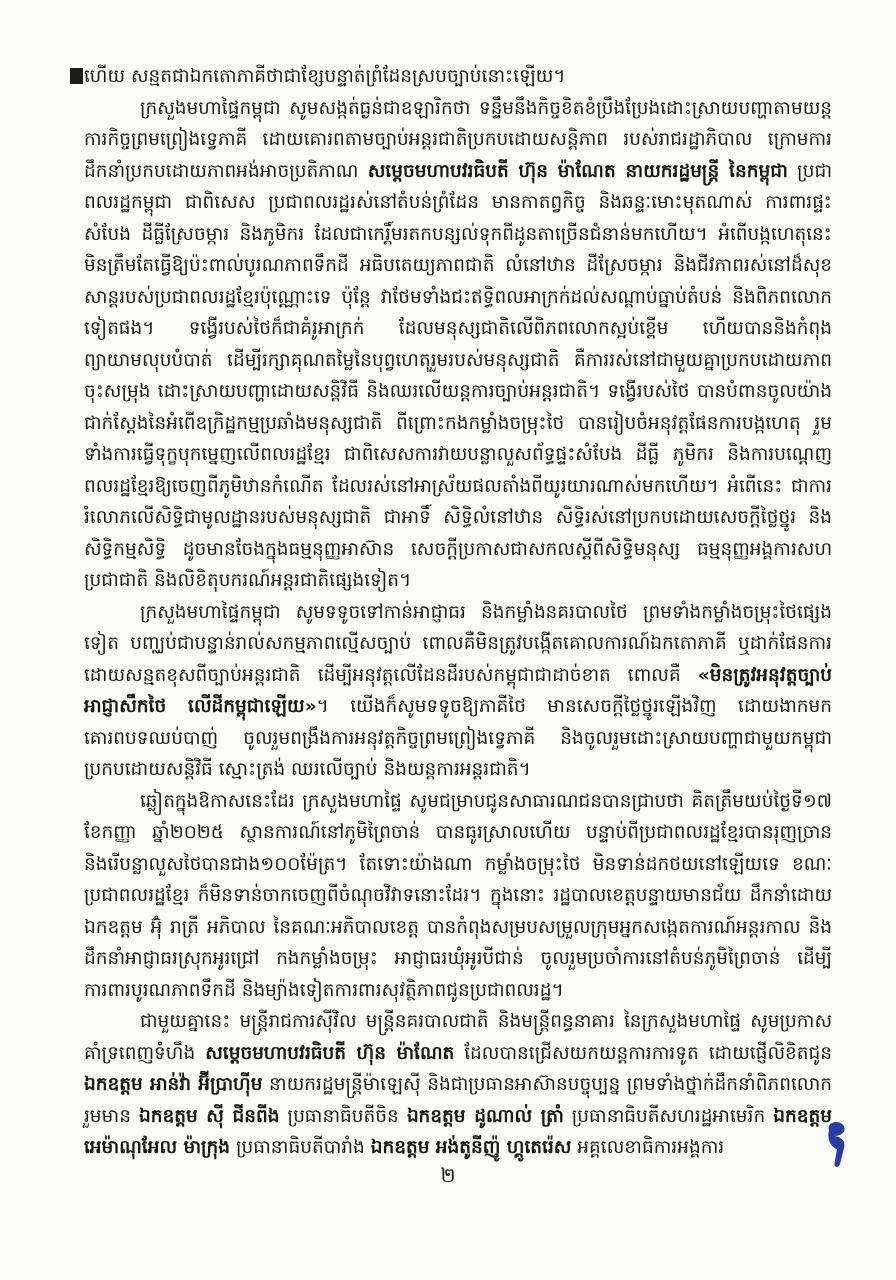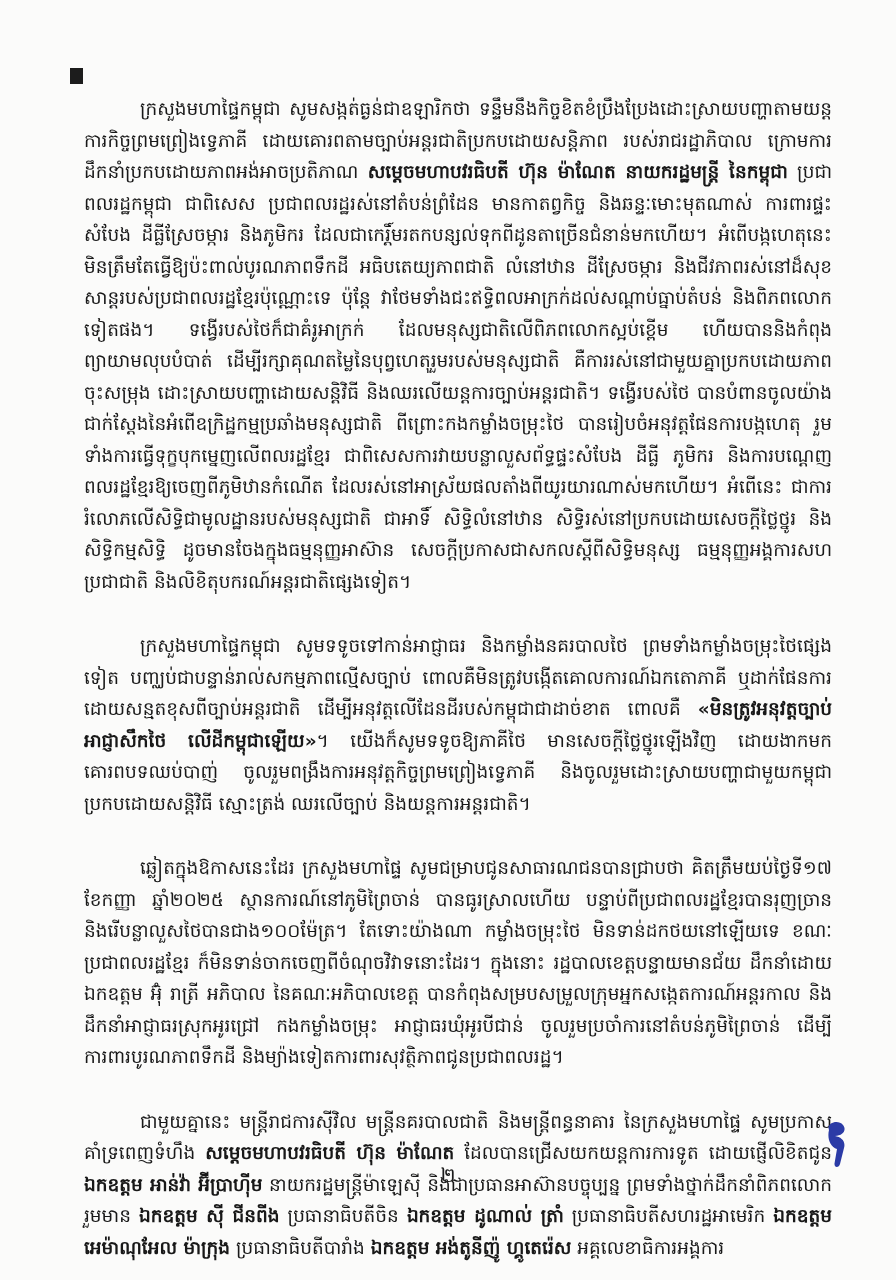--- a/index.html
+++ b/index.html
@@ -24,21 +24,21 @@
     background: #1c1c1c;
   }
   .text-block { position: relative; }
   .para {
     margin: 0;
     text-align: justify;
     font-size: 18.5px;
     line-height: 31.5px;
     word-break: break-word;
   }
-  .para.indent { text-indent: 56px; margin-top: 33px; }
+  .para.indent { text-indent: 56px; }
   .para strong { font-weight: bold; }
   .page-number {
     position: absolute;
     left: 0;
     right: 0;
     bottom: 88px;
     text-align: center;
     font-size: 20px;
     color: #1b1b1b;
   }
@@ -50,20 +50,21 @@
     height: 50px;
   }
 </style>
 </head>
 <body>
 
 <div class="page">
   <div class="scan-artifact"></div>
 
   <div class="text-block">
+      <p class="para"><span>ហើយ សន្មតជាឯកតោភាគីថាជាខ្សែបន្ទាត់ព្រំដែនស្របច្បាប់នោះឡើយ។</span></p>
       <p class="para indent"><span>ក្រសួងមហាផ្ទៃកម្ពុជា សូមសង្កត់ធ្ងន់ជាឧឡារិកថា ទន្ទឹមនឹងកិច្ចខិតខំប្រឹងប្រែងដោះស្រាយបញ្ហាតាមយន្តការកិច្ចព្រមព្រៀងទ្វេភាគី ដោយគោរពតាមច្បាប់អន្តរជាតិប្រកបដោយសន្តិភាព របស់រាជរដ្ឋាភិបាល ក្រោមការដឹកនាំប្រកបដោយភាពអង់អាចប្រតិភាណ </span><strong>សម្តេចមហាបវរធិបតី ហ៊ុន ម៉ាណែត នាយករដ្ឋមន្ត្រី នៃកម្ពុជា</strong><span> ប្រជាពលរដ្ឋកម្ពុជា ជាពិសេស ប្រជាពលរដ្ឋរស់នៅតំបន់ព្រំដែន មានកាតព្វកិច្ច និងឆន្ទៈមោះមុតណាស់ ការពារផ្ទះសំបែង ដីធ្លីស្រែចម្ការ និងភូមិករ ដែលជាកេរ្តិ៍មរតកបន្សល់ទុកពីដូនតាច្រើនជំនាន់មកហើយ។ អំពើបង្កហេតុនេះ មិនត្រឹមតែធ្វើឱ្យប៉ះពាល់បូរណភាពទឹកដី អធិបតេយ្យភាពជាតិ លំនៅឋាន ដីស្រែចម្ការ និងជីវភាពរស់នៅដ៏សុខសាន្តរបស់ប្រជាពលរដ្ឋខ្មែរប៉ុណ្ណោះទេ ប៉ុន្តែ វាថែមទាំងជះឥទ្ធិពលអាក្រក់ដល់សណ្តាប់ធ្នាប់តំបន់ និងពិភពលោកទៀតផង។ ទង្វើរបស់ថៃក៏ជាគំរូអាក្រក់ ដែលមនុស្សជាតិលើពិភពលោកស្អប់ខ្ពើម ហើយបាននិងកំពុងព្យាយាមលុបបំបាត់ ដើម្បីរក្សាគុណតម្លៃនៃបុព្វហេតុរួមរបស់មនុស្សជាតិ គឺការរស់នៅជាមួយគ្នាប្រកបដោយភាពចុះសម្រុង ដោះស្រាយបញ្ហាដោយសន្តិវិធី និងឈរលើយន្តការច្បាប់អន្តរជាតិ។ ទង្វើរបស់ថៃ បានបំពានចូលយ៉ាងជាក់ស្តែងនៃអំពើឧក្រិដ្ឋកម្មប្រឆាំងមនុស្សជាតិ ពីព្រោះកងកម្លាំងចម្រុះថៃ បានរៀបចំអនុវត្តផែនការបង្កហេតុ រួមទាំងការធ្វើទុក្ខបុកម្នេញលើពលរដ្ឋខ្មែរ ជាពិសេសការវាយបន្លាលួសព័ទ្ធផ្ទះសំបែង ដីធ្លី ភូមិករ និងការបណ្តេញពលរដ្ឋខ្មែរឱ្យចេញពីភូមិឋានកំណើត ដែលរស់នៅអាស្រ័យផលតាំងពីយូរយារណាស់មកហើយ។ អំពើនេះ ជាការរំលោភលើសិទ្ធិជាមូលដ្ឋានរបស់មនុស្សជាតិ ជាអាទិ៍ សិទ្ធិលំនៅឋាន សិទ្ធិរស់នៅប្រកបដោយសេចក្តីថ្លៃថ្នូរ និងសិទ្ធិកម្មសិទ្ធិ ដូចមានចែងក្នុងធម្មនុញ្ញអាស៊ាន សេចក្តីប្រកាសជាសកលស្តីពីសិទ្ធិមនុស្ស ធម្មនុញ្ញអង្គការសហប្រជាជាតិ និងលិខិតុបករណ៍អន្តរជាតិផ្សេងទៀត។</span></p>
       <p class="para indent"><span>ក្រសួងមហាផ្ទៃកម្ពុជា សូមទទូចទៅកាន់អាជ្ញាធរ និងកម្លាំងនគរបាលថៃ ព្រមទាំងកម្លាំងចម្រុះថៃផ្សេងទៀត បញ្ឈប់ជាបន្ទាន់រាល់សកម្មភាពល្មើសច្បាប់ ពោលគឺមិនត្រូវបង្កើតគោលការណ៍ឯកតោភាគី ឬដាក់ផែនការដោយសន្មតខុសពីច្បាប់អន្តរជាតិ ដើម្បីអនុវត្តលើដែនដីរបស់កម្ពុជាជាដាច់ខាត ពោលគឺ </span><strong>«មិនត្រូវអនុវត្តច្បាប់អាជ្ញាសឹកថៃ លើដីកម្ពុជាឡើយ»</strong><span>។ យើងក៏សូមទទូចឱ្យភាគីថៃ មានសេចក្តីថ្លៃថ្នូរឡើងវិញ ដោយងាកមកគោរពបទឈប់បាញ់ ចូលរួមពង្រឹងការអនុវត្តកិច្ចព្រមព្រៀងទ្វេភាគី និងចូលរួមដោះស្រាយបញ្ហាជាមួយកម្ពុជាប្រកបដោយសន្តិវិធី ស្មោះត្រង់ ឈរលើច្បាប់ និងយន្តការអន្តរជាតិ។</span></p>
       <p class="para indent"><span>ឆ្លៀតក្នុងឱកាសនេះដែរ ក្រសួងមហាផ្ទៃ សូមជម្រាបជូនសាធារណជនបានជ្រាបថា គិតត្រឹមយប់ថ្ងៃទី១៧ ខែកញ្ញា ឆ្នាំ២០២៥ ស្ថានការណ៍នៅភូមិព្រៃចាន់ បានធូរស្រាលហើយ បន្ទាប់ពីប្រជាពលរដ្ឋខ្មែរបានរុញច្រាន និងរើបន្លាលួសថៃបានជាង១០០ម៉ែត្រ។ តែទោះយ៉ាងណា កម្លាំងចម្រុះថៃ មិនទាន់ដកថយនៅឡើយទេ ខណៈប្រជាពលរដ្ឋខ្មែរ ក៏មិនទាន់ចាកចេញពីចំណុចវិវាទនោះដែរ។ ក្នុងនោះ រដ្ឋបាលខេត្តបន្ទាយមានជ័យ ដឹកនាំដោយ ឯកឧត្តម អ៊ុំ រាត្រី អភិបាល នៃគណៈអភិបាលខេត្ត បានកំពុងសម្របសម្រួលក្រុមអ្នកសង្កេតការណ៍អន្តរកាល និងដឹកនាំអាជ្ញាធរស្រុកអូរជ្រៅ កងកម្លាំងចម្រុះ អាជ្ញាធរឃុំអូរបីជាន់ ចូលរួមប្រចាំការនៅតំបន់ភូមិព្រៃចាន់ ដើម្បីការពារបូរណភាពទឹកដី និងម្យ៉ាងទៀតការពារសុវត្ថិភាពជូនប្រជាពលរដ្ឋ។</span></p>
       <p class="para indent"><span>ជាមួយគ្នានេះ មន្ត្រីរាជការស៊ីវិល មន្ត្រីនគរបាលជាតិ និងមន្ត្រីពន្ធនាគារ នៃក្រសួងមហាផ្ទៃ សូមប្រកាសគាំទ្រពេញទំហឹង </span><strong>សម្តេចមហាបវរធិបតី ហ៊ុន ម៉ាណែត</strong><span> ដែលបានជ្រើសយកយន្តការការទូត ដោយផ្ញើលិខិតជូន </span><strong>ឯកឧត្តម អាន់វ៉ា អ៊ីប្រាហ៊ីម</strong><span> នាយករដ្ឋមន្ត្រីម៉ាឡេស៊ី និងជាប្រធានអាស៊ានបច្ចុប្បន្ន ព្រមទាំងថ្នាក់ដឹកនាំពិភពលោករួមមាន </span><strong>ឯកឧត្តម ស៊ី ជីនពីង</strong><span> ប្រធានាធិបតីចិន </span><strong>ឯកឧត្តម ដូណាល់ ត្រាំ</strong><span> ប្រធានាធិបតីសហរដ្ឋអាមេរិក </span><strong>ឯកឧត្តម អេម៉ាណុអែល ម៉ាក្រុង</strong><span> ប្រធានាធិបតីបារាំង </span><strong>ឯកឧត្តម អង់តូនីញ៉ូ ហ្គូតេរ៉េស</strong><span> អគ្គលេខាធិការអង្គការ</span></p>
     </div>
 
   <svg class="ink-mark" viewBox="0 0 26 50">
     <path d="M5 10 C 2 3, 14 -1, 19 5 C 23 10, 19 16, 11 16 C 17 17, 22 21, 20 28 L 16 44 C 15 48, 10 48, 10.5 43.5 L 13 29 C 6 27, 3 18, 5 10 Z" fill="#2b3ba6"></path>
   </svg>
 

